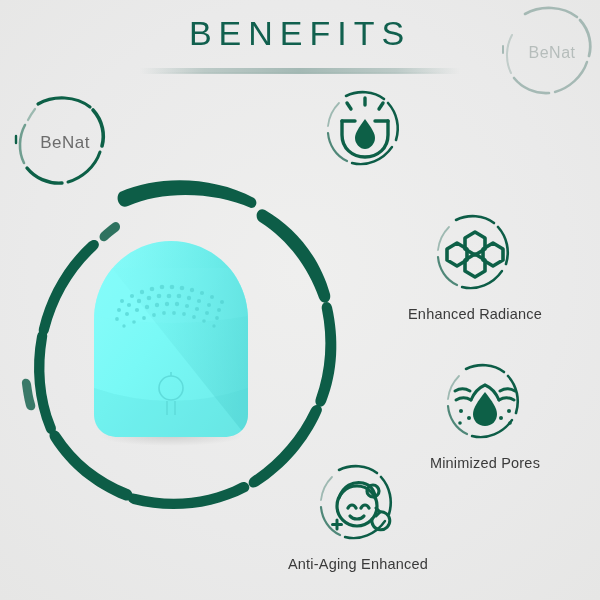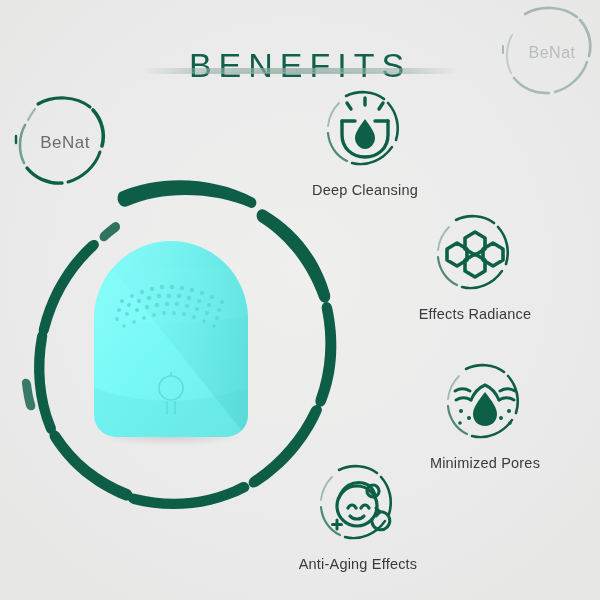--- a/index.html
+++ b/index.html
@@ -14,21 +14,20 @@
     background:radial-gradient(circle at 50% 45%, #efefee 0%, #eaeaea 60%, #e6e6e5 100%);}
 
   
   .title{
     position:absolute;left:0;right:0;top:14px;
     text-align:center;
     font-size:34px;
     letter-spacing:7px;
     color:#11604e;
     font-weight:400;
-    margin-top:32px;
   }
   .title-rule{
     position:absolute;top:68px;left:140px;width:320px;height:6px;
     background:linear-gradient(to right, rgba(180,200,195,0) 0%, rgba(150,175,170,.55) 20%, rgba(140,168,162,.75) 50%, rgba(150,175,170,.55) 80%, rgba(180,200,195,0) 100%);
   }
   .title-rule:after{
     content:"";position:absolute;left:4%;right:4%;top:4px;height:1px;
     background:linear-gradient(to right, rgba(190,205,200,0), rgba(160,182,176,.6), rgba(190,205,200,0));
   }
 
@@ -221,21 +220,20 @@
           <path d="M43 17 l0 -7"></path>
           <path d="M29 21 l-4 -6"></path>
           <path d="M57 21 l4 -6"></path>
           <path d="M20 33 L33 33"></path>
           <path d="M53 33 L66 33"></path>
           <path d="M20 33 L20 47 C20 60,30 69,43 69 C56 69,66 60,66 47 L66 33"></path>
         </g>
         <path d="M43 31 C49 39,53 45,53 50 C53 56,48 61,43 61 C38 61,33 56,33 50 C33 45,37 39,43 31 Z" fill="#0d6047"></path>
       </svg>
     </div>
-    <div class="cap">Deep Cleansing</div>
   </div>
 
   <div class="benefit" id="b1">
     <div class="ico">
       <svg class="ring-sketch" viewBox="0 0 86 86">
         <g fill="none" stroke="#0d5d47" stroke-linecap="round">
           <path d="M24 8 C36 2,52 3,62 11" stroke-width="2.6"></path>
           <path d="M66 15 C75 25,78 39,74 52" stroke-width="2.6"></path>
           <path d="M70 59 C61 72,45 79,30 75" stroke-width="2.4"></path>
           <path d="M25 73 C14 68,7 57,6 45" stroke-width="2.2" opacity=".7"></path>
@@ -244,21 +242,21 @@
       </svg>
       <svg class="glyph" viewBox="0 0 86 86">
         <g fill="none" stroke="#0d6047" stroke-width="3.6" stroke-linejoin="round">
           <polygon points="43,20 53,26 53,37 43,43 33,37 33,26"></polygon>
           <polygon points="25,31 35,37 35,48 25,54 15,48 15,37"></polygon>
           <polygon points="61,31 71,37 71,48 61,54 51,48 51,37"></polygon>
           <polygon points="43,42 53,48 53,59 43,65 33,59 33,48"></polygon>
         </g>
       </svg>
     </div>
-    <div class="cap">Effects Radiance</div>
+    <div class="cap">Enhanced Radiance</div>
   </div>
 
   <div class="benefit" id="b2">
     <div class="ico">
       <svg class="ring-sketch" viewBox="0 0 86 86">
         <g fill="none" stroke="#0d5d47" stroke-linecap="round">
           <path d="M24 8 C36 2,52 3,62 11" stroke-width="2.6"></path>
           <path d="M66 15 C75 25,78 39,74 52" stroke-width="2.6"></path>
           <path d="M70 59 C61 72,45 79,30 75" stroke-width="2.4"></path>
           <path d="M25 73 C14 68,7 57,6 45" stroke-width="2.2" opacity=".7"></path>
@@ -307,16 +305,16 @@
           <path d="M35 54 C38 58,46 58,49 54"></path>
         </g>
         <circle cx="58" cy="29" r="6" fill="none" stroke="#0d6047" stroke-width="3.2"></circle>
         <g fill="none" stroke="#0d6047" stroke-width="3" stroke-linecap="round">
           <path d="M57 57 A9 9 0 1 0 64 50"></path>
           <path d="M61 46 L65 50 L61 54"></path>
           <path d="M22 58 l0 9 M17.5 62.5 l9 0"></path>
         </g>
       </svg>
     </div>
-    <div class="cap">Anti-Aging Effects</div>
+    <div class="cap">Anti-Aging Enhanced</div>
   </div>
 
 </div>
 
 </body></html>

